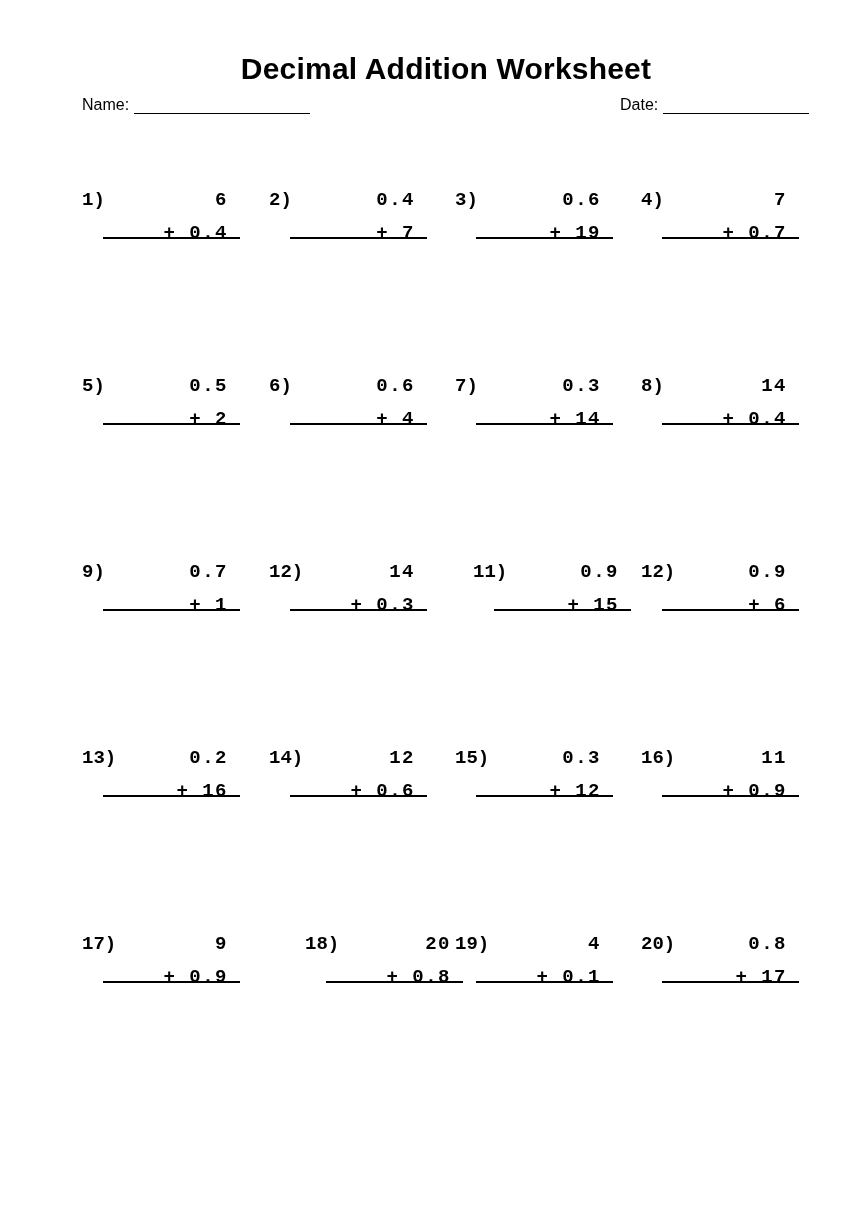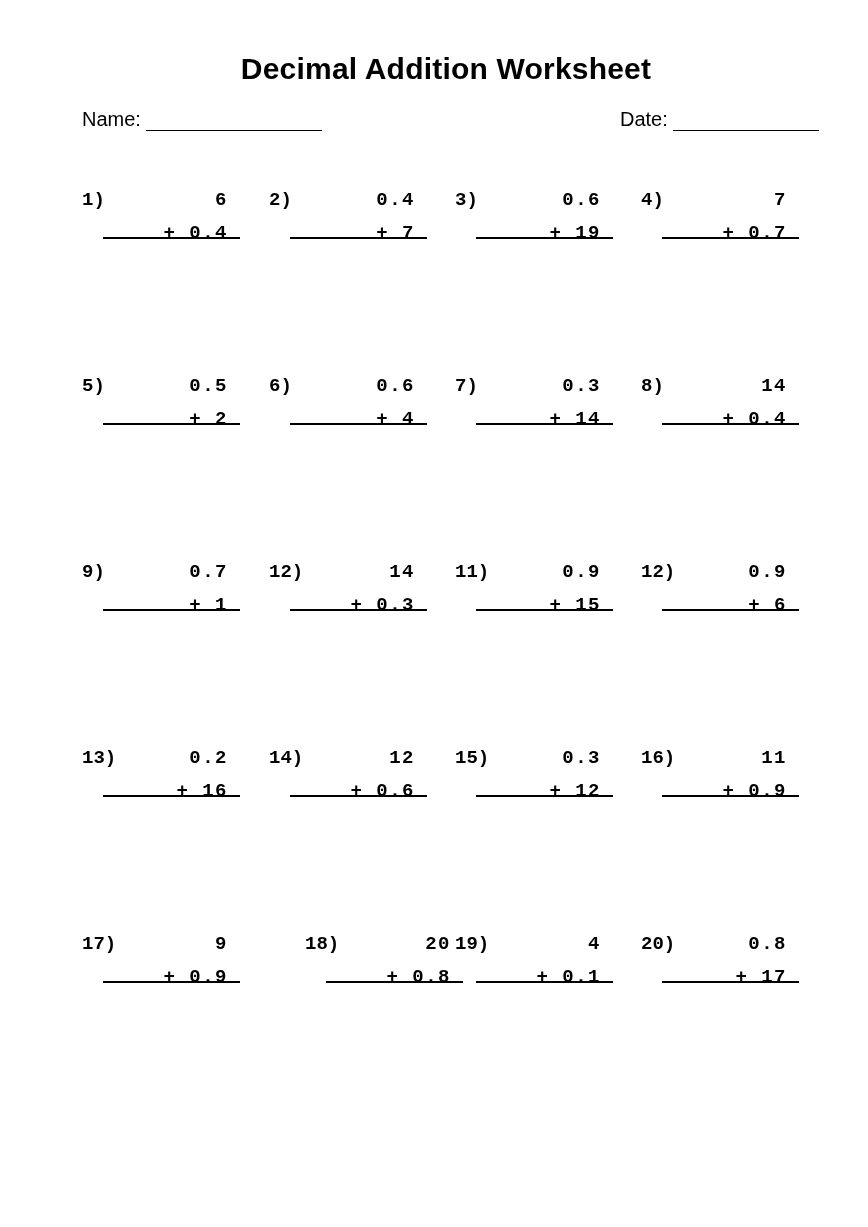--- a/index.html
+++ b/index.html
@@ -3,22 +3,22 @@
 <meta charset="utf-8">
 <style>
   html, body { margin: 0; padding: 0; background: #ffffff; }
   body { width: 868px; height: 1227px; position: relative; overflow: hidden; color: #000; }
   .title {
     position: absolute; left: 12px; width: 868px; top: 52px;
     text-align: center; font-family: "Liberation Sans", sans-serif;
     font-weight: bold; font-size: 30px; letter-spacing: 0.2px;
   }
   .field {
-    position: absolute; top: 108px; font-family: "Liberation Sans", sans-serif;
-    font-size: 20px; display: flex; align-items: flex-end;
+    position: absolute; top: 96px; font-family: "Liberation Sans", sans-serif;
+    font-size: 16px; display: flex; align-items: flex-end;
   }
   .field .blank { display: inline-block; border-bottom: 1.5px solid #000; height: 16px; margin-left: 5px; }
   .name-field { left: 82px; }
   .name-field .blank { width: 176px; }
   .date-field { left: 620px; text-align: right; }
   .date-field .blank { width: 146px; }
   .problem {
     position: absolute; width: 170px; height: 70px;
     font-family: "Liberation Mono", monospace; font-weight: bold; font-size: 19px;
   }
@@ -96,21 +96,21 @@
       <span class="top">0.7</span>
       <span class="bottom">+ 1</span>
       <div class="line"></div>
     </div>
     <div class="problem" style="left: 269px; top: 561px;">
       <span class="num">12)</span>
       <span class="top">14</span>
       <span class="bottom">+ 0.3</span>
       <div class="line"></div>
     </div>
-    <div class="problem" style="left: 455px; top: 561px;">
+    <div class="problem" style="left: 473px; top: 561px;">
       <span class="num">11)</span>
       <span class="top">0.9</span>
       <span class="bottom">+ 15</span>
       <div class="line"></div>
     </div>
     <div class="problem" style="left: 641px; top: 561px;">
       <span class="num">12)</span>
       <span class="top">0.9</span>
       <span class="bottom">+ 6</span>
       <div class="line"></div>

